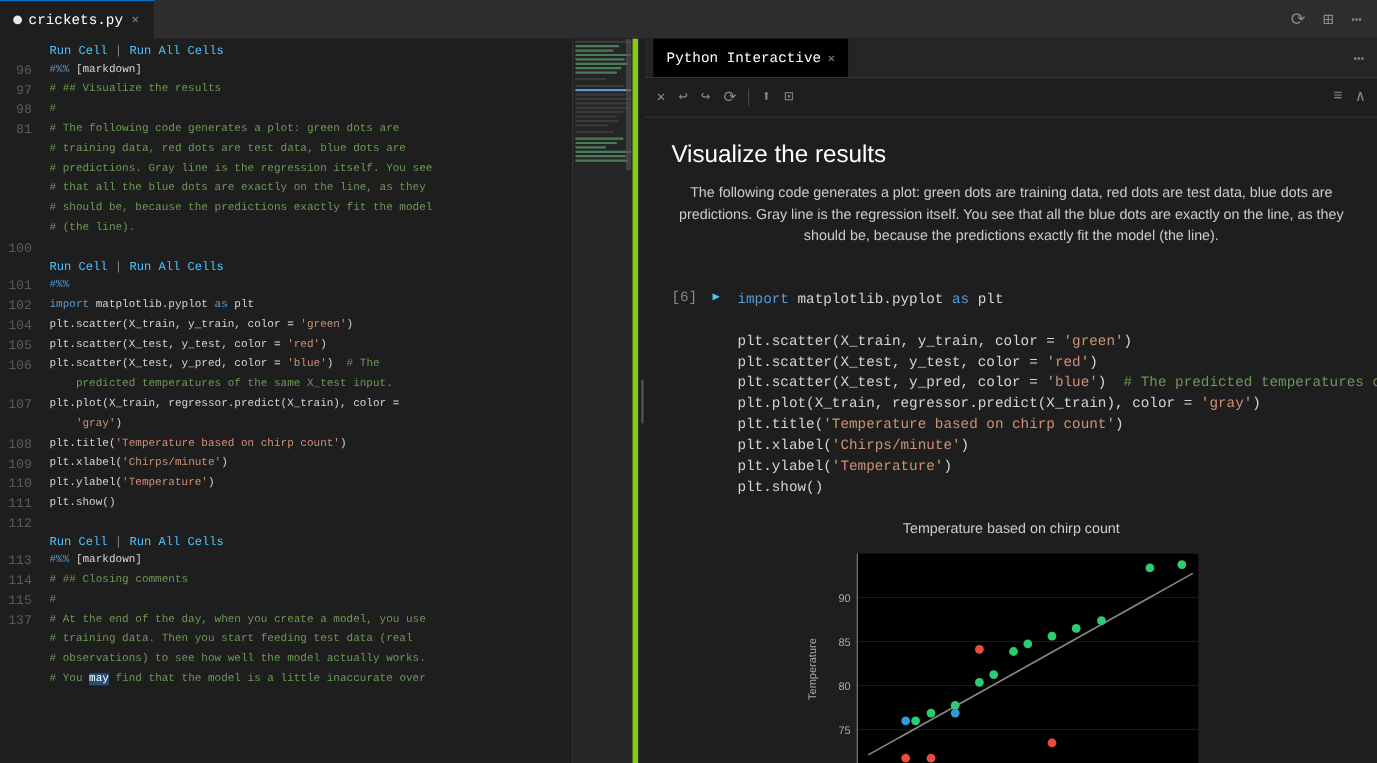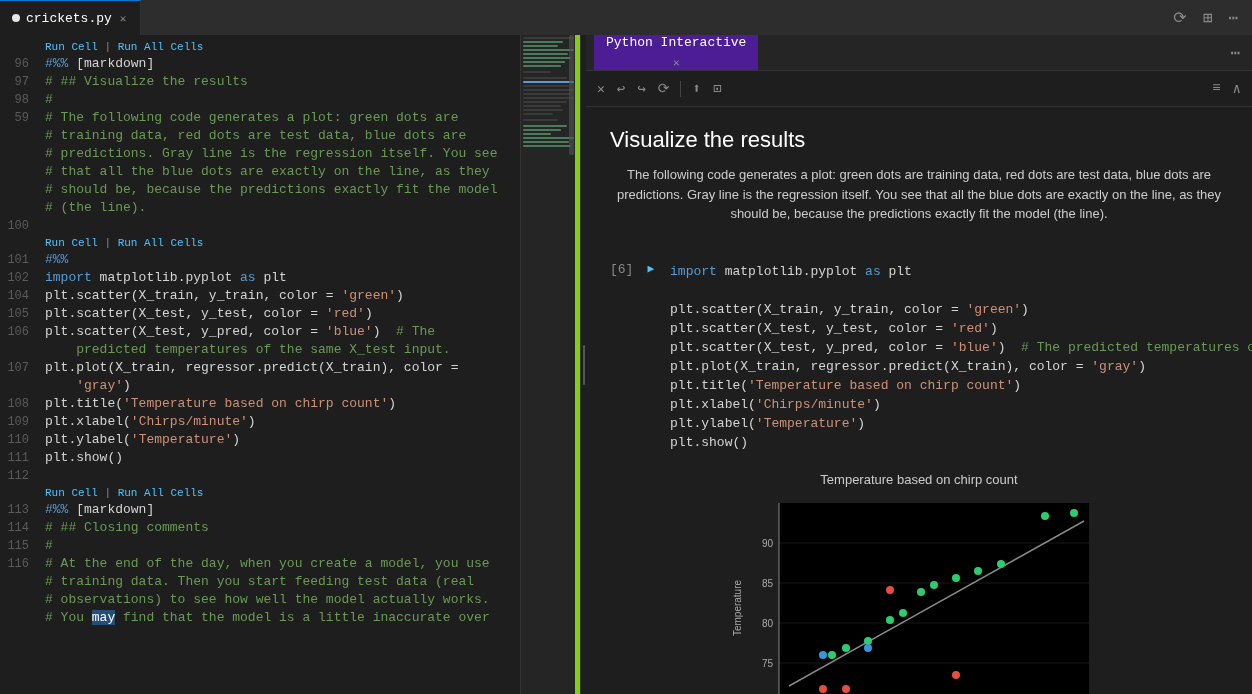--- a/index.html
+++ b/index.html
@@ -7,42 +7,42 @@
     .tab-close { font-size: 11px; color: #888; cursor: pointer; padding: 2px; }
     .tab-action-icon { color: #888; cursor: pointer; font-size: 16px; padding: 4px; }
 
     
     .python-tab-bar {
       display: flex; align-items: center; background: #252526; height: 36px; border-bottom: 1px solid #333; flex-shrink: 0; padding-left: 8px; gap: 0;
     }
     .python-tab {
       display: flex; align-items: center; padding: 0 12px; height: 100%; font-size: 13px; cursor: pointer; gap: 6px;
     }
-    .python-tab.active { background: #4c1d95; color: #fff; flex-direction: column; }
+    .python-tab.active { background: #000000; color: #fff; }
     .python-tab-close { font-size: 11px; color: #888; cursor: pointer; }
     .python-tab-actions { margin-left: auto; display: flex; align-items: center; gap: 6px; padding-right: 8px; }
 
     
     .main-content { display: flex; flex: 1; overflow: hidden; }
 
     
     .editor-panel { width: 580px; display: flex; flex-direction: column; background: #1e1e1e; border-right: 5px solid #84cc16; flex-shrink: 0; overflow: hidden; }
 
     
     .minimap { width: 55px; background: #1e1e1e; border-left: 1px solid #333; overflow: hidden; flex-shrink: 0; }
     .minimap-content { width: 100%; height: 100%; background: #252526; }
 
     .editor-with-minimap { display: flex; flex: 1; overflow: hidden; }
     .editor-content { flex: 1; overflow: hidden; position: relative; }
 
     
     .code-area { overflow-y: auto; overflow-x: hidden; height: 100%; padding-top: 4px; }
     .code-line { display: flex; align-items: flex-start; min-height: 18px; font-size: 13px; line-height: 18px; }
     .line-number { width: 45px; text-align: right; padding-right: 16px; color: #5a5a5a; font-size: 12px; flex-shrink: 0; user-select: none; }
-    .line-content { flex: 1; white-space: pre; padding-right: 8px; overflow: hidden; font-size: 13px; }
+    .line-content { flex: 1; white-space: pre; padding-right: 8px; overflow: hidden; font-size: 10px; }
     .run-cell-bar { color: #888; font-size: 11px; padding: 2px 0 2px 45px; cursor: pointer; }
     .run-cell-link { color: #4fc1ff; text-decoration: none; cursor: pointer; }
 
     
     .kw { color: #569cd6; }
     .comment { color: #6a9955; }
     .markdown-tag { color: #569cd6; }
     .hash-tag { color: #6a9955; }
     .plain { color: #d4d4d4; }
     .str-quote { color: #ce9178; }
@@ -115,21 +115,21 @@
           </div>
           <div class="code-line">
             <span class="line-number">97</span>
             <span class="line-content"><span class="hash-tag"># ## Visualize the results</span></span>
           </div>
           <div class="code-line">
             <span class="line-number">98</span>
             <span class="line-content"><span class="hash-tag">#</span></span>
           </div>
           <div class="code-line">
-            <span class="line-number">59</span>
+            <span class="line-number">81</span>
             <span class="line-content"><span class="hash-tag"># The following code generates a plot: green dots are</span></span>
           </div>
           <div class="code-line">
             <span class="line-number"></span>
             <span class="line-content"><span class="hash-tag"># training data, red dots are test data, blue dots are</span></span>
           </div>
           <div class="code-line">
             <span class="line-number"></span>
             <span class="line-content"><span class="hash-tag"># predictions. Gray line is the regression itself. You see</span></span>
           </div>
@@ -222,21 +222,21 @@
           </div>
           <div class="code-line">
             <span class="line-number">114</span>
             <span class="line-content"><span class="hash-tag"># ## Closing comments</span></span>
           </div>
           <div class="code-line">
             <span class="line-number">115</span>
             <span class="line-content"><span class="hash-tag">#</span></span>
           </div>
           <div class="code-line">
-            <span class="line-number">116</span>
+            <span class="line-number">137</span>
             <span class="line-content"><span class="hash-tag"># At the end of the day, when you create a model, you use</span></span>
           </div>
           <div class="code-line">
             <span class="line-number"></span>
             <span class="line-content"><span class="hash-tag"># training data. Then you start feeding test data (real</span></span>
           </div>
           <div class="code-line">
             <span class="line-number"></span>
             <span class="line-content"><span class="hash-tag"># observations) to see how well the model actually works.</span></span>
           </div>

